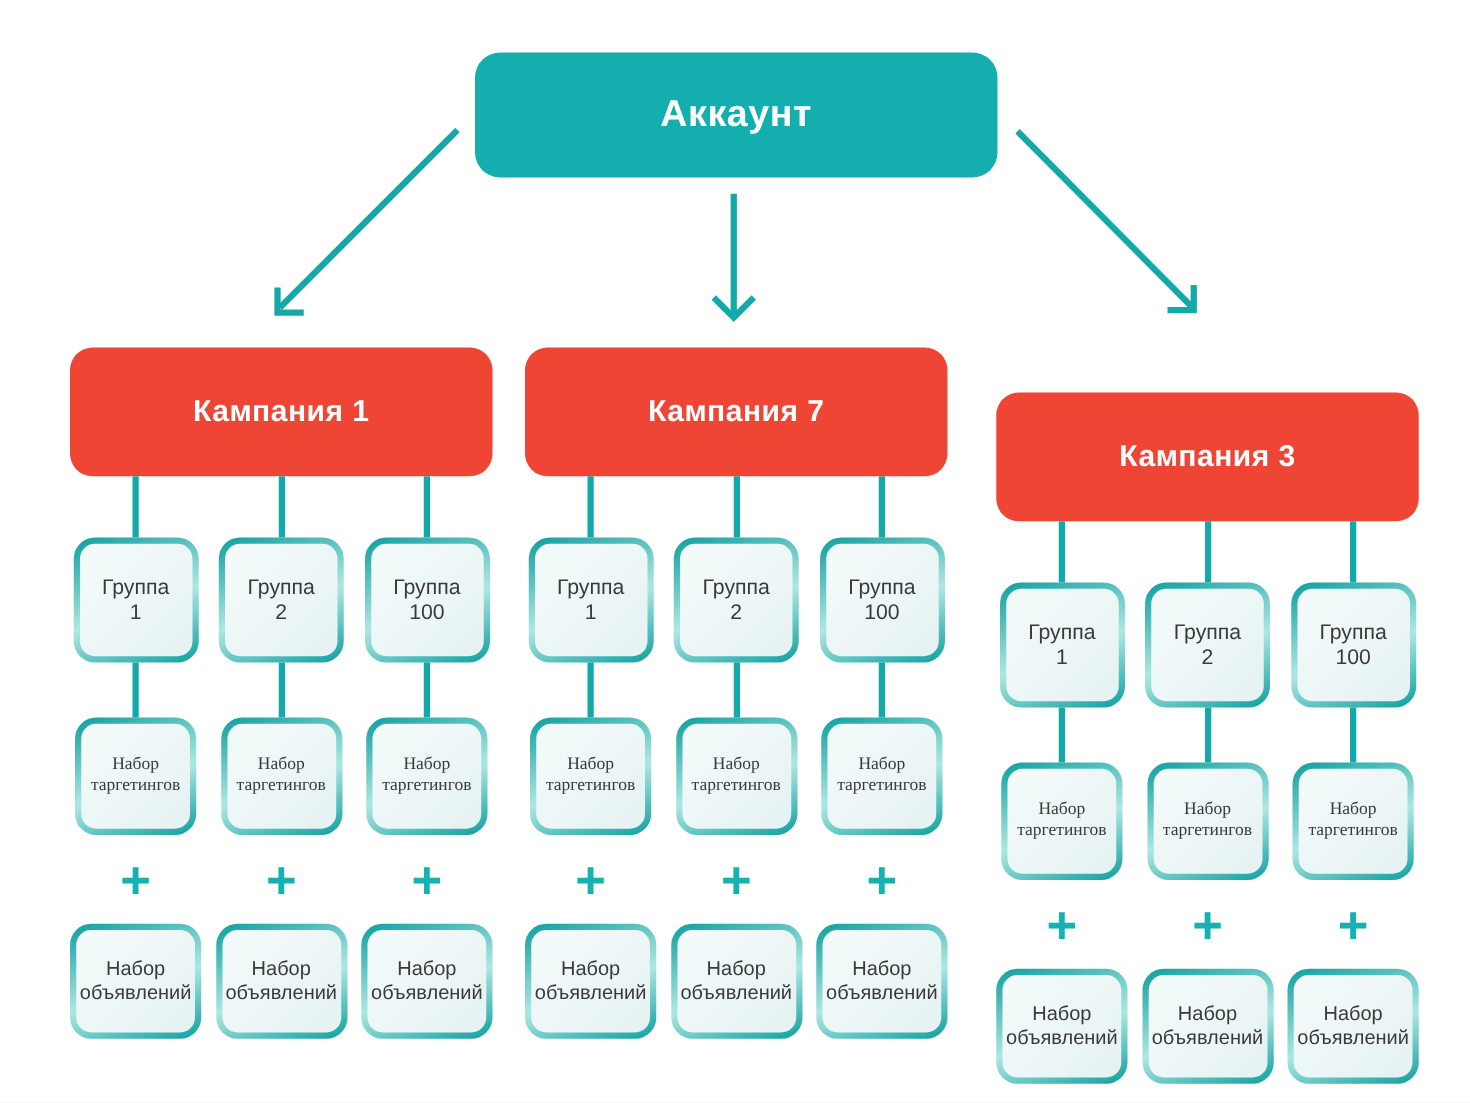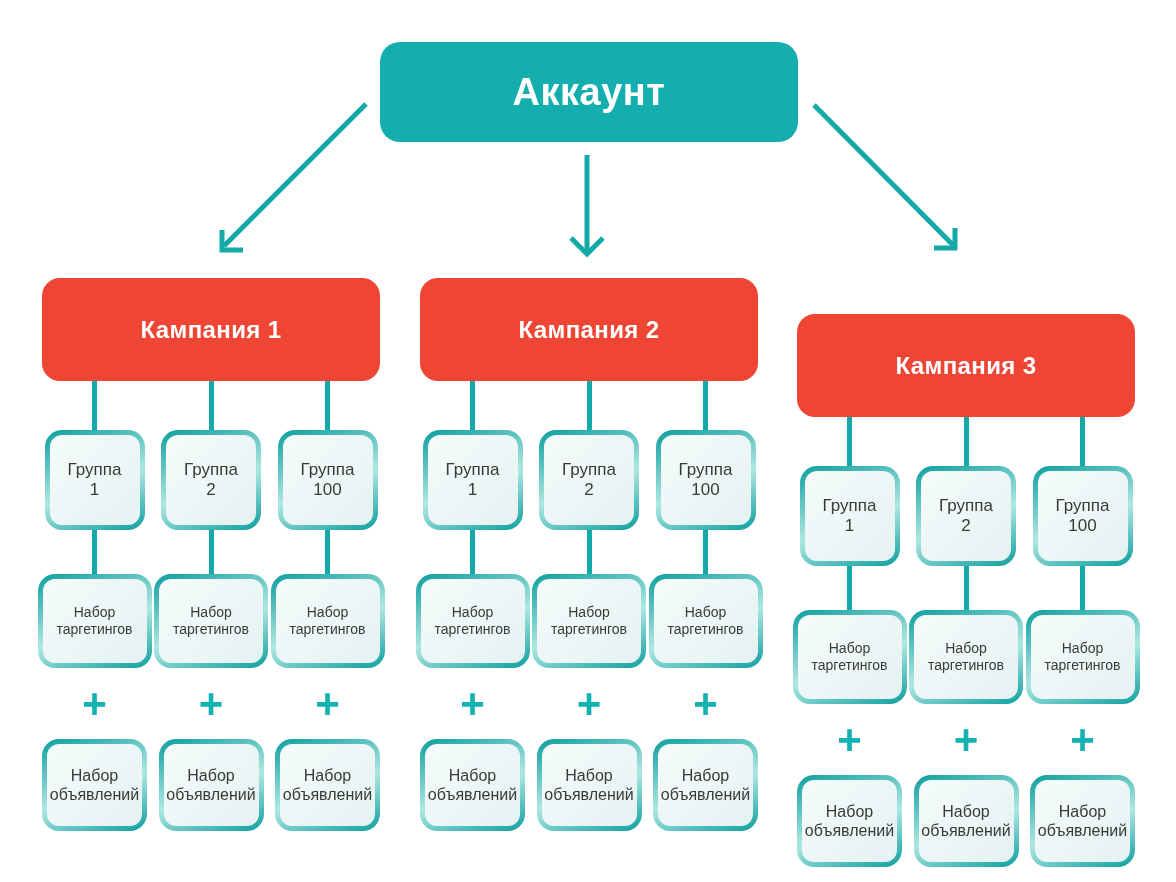--- a/index.html
+++ b/index.html
@@ -21,27 +21,27 @@
   #canvas{
     position:relative;width:1176px;height:882px;background:var(--bg);
     overflow:hidden;margin:0 auto;
   }
   
   .account{
     position:absolute;left:380px;top:42px;width:418px;height:100px;
     background:var(--teal);border-radius:20px;
     display:flex;align-items:center;justify-content:center;
   }
-  .account span{color:var(--white);font-size:38px;font-weight:bold;letter-spacing:.5px;}
+  .account span{color:var(--white);font-size:30px;font-weight:bold;letter-spacing:.5px;}
   
   svg.arrows{position:absolute;left:0;top:0;width:1176px;height:882px;pointer-events:none;}
   svg.arrows path{fill:none;stroke:var(--connector);stroke-width:5;}
   
   .campaign{position:absolute;top:278px;width:338px;}
-  .campaign.c1{left:42px;}
+  .campaign.c1{left:56px;}
   .campaign.c2{left:420px;}
   .campaign.c3{left:797px;margin-top:36px;}
   .camp-header{
     height:103px;background:var(--red);border-radius:18px;
     display:flex;align-items:center;justify-content:center;
   }
   .camp-header span{color:var(--white);font-size:24px;font-weight:bold;letter-spacing:.4px;}
   .cols{display:flex;justify-content:space-between;}
   .col{width:105px;display:flex;flex-direction:column;align-items:center;}
   .vline{width:5px;background:var(--connector);}
@@ -53,21 +53,21 @@
     background:linear-gradient(160deg,var(--border_dark) 0%,var(--border_light) 55%,var(--border_dark) 100%);
   }
   .node .inner{
     width:100%;height:100%;border-radius:12px;
     background:linear-gradient(135deg,var(--fill_light) 0%,var(--fill_shade) 100%);
     display:flex;align-items:center;justify-content:center;text-align:center;
   }
   .node .inner span{color:var(--text_dark);line-height:1.2;}
   .gbox{width:100px;height:100px;}
   .gbox .inner span{font-size:17px;width:64px;}
-  .tbox{width:114px;height:94px;}
+  .tbox{width:97px;height:94px;font-family:Liberation Serif, serif;}
   .tbox .inner span{font-size:14px;width:92px;}
   .abox{width:105px;height:92px;}
   .abox .inner span{font-size:16px;width:92px;}
   .pluszone{
     height:71px;display:flex;align-items:center;justify-content:center;
   }
   .pluszone span{color:var(--plus);font-size:42px;font-weight:bold;line-height:1;}
 </style>
 </head>
 <body>
@@ -156,21 +156,21 @@
           <div class="inner">
               <span>Набор объявлений</span>
             </div>
         </div>
       </div>
     </div>
   </div>
 
   <div class="campaign c2">
     <div class="camp-header">
-      <span>Кампания 2</span>
+      <span>Кампания 7</span>
     </div>
     <div class="cols">
       <div class="col">
         <div class="vline v1"></div>
         <div class="node gbox">
           <div class="inner">
               <span>Группа 1</span>
             </div>
         </div>
         <div class="vline v2"></div>

